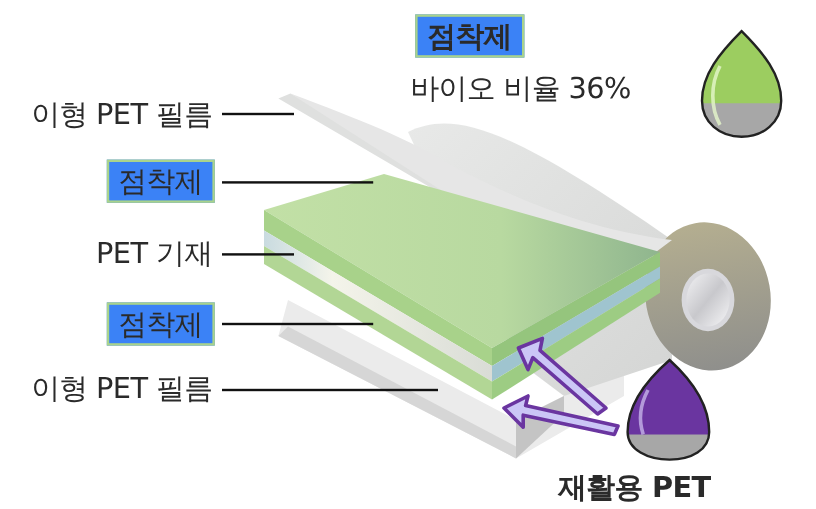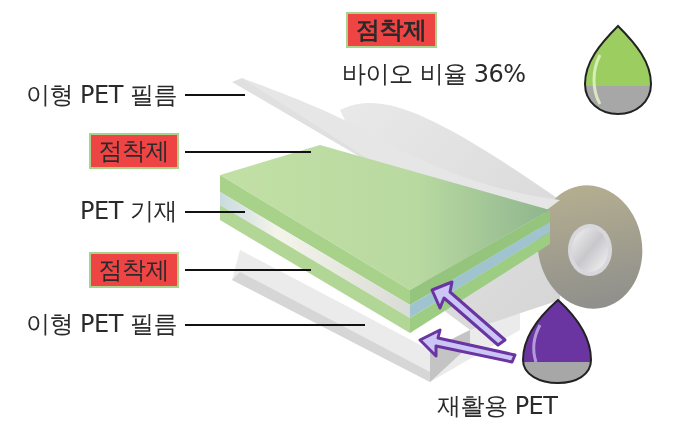--- a/index.html
+++ b/index.html
@@ -1,20 +1,20 @@
 <!DOCTYPE html>
 <html><head>
 <meta charset="utf-8">
 <style>
   html, body { margin: 0; padding: 0; background: #ffffff; }
   body { width: 680px; height: 424px; position: relative; overflow: hidden;
          font-family: "DejaVu Sans", "Liberation Sans", sans-serif; color: #222; }
   .art { position: absolute; left: 0; top: 0; }
   .label { position: absolute; font-size: 24px; line-height: 28px; color: #2a2a2a; white-space: nowrap; letter-spacing: -0.5px; }
-  .tag { position: absolute; background: #ef4444; border: 2px solid #a9d38c; font-size: 24px; line-height: 32px; padding: 0 8px; color: #2a2a2a; white-space: nowrap; letter-spacing: -0.5px; }
+  .tag { position: absolute; background: #3b82f6; border: 2px solid #a9d38c; font-size: 24px; line-height: 32px; padding: 0 8px; color: #2a2a2a; white-space: nowrap; letter-spacing: -0.5px; }
   .tag.bold { font-weight: bold; }
   .leader { position: absolute; height: 2px; background: #111; }
 </style>
 </head>
 <body>
 
 <svg class="art" width="680" height="424" viewBox="0 0 680 424">
   <defs>
     <linearGradient id="gTop" x1="0" y1="0" x2="1" y2="0">
       <stop offset="0" stop-color="#c2e0a6"></stop>
@@ -103,13 +103,13 @@
 
 <div class="label" style="right:503px; top:81px;">이형 PET 필름</div>
 <div class="tag" style="right:501px; top:133px;">점착제</div>
 <div class="label" style="right:503px; top:197px;">PET 기재</div>
 <div class="tag" style="right:501px; top:252px;">점착제</div>
 <div class="label" style="right:503px; top:310px;">이형 PET 필름</div>
 
 <div class="tag bold" style="left:346px; top:12px;">점착제</div>
 <div class="label" style="left:342px; top:60px;">바이오 비율 36%</div>
 
-<div class="label" style="left:437px; top:392px;">재활용 PET</div>
+<div class="label" style="left:465px; top:392px;font-weight:bold;">재활용 PET</div>
 
 </body></html>

